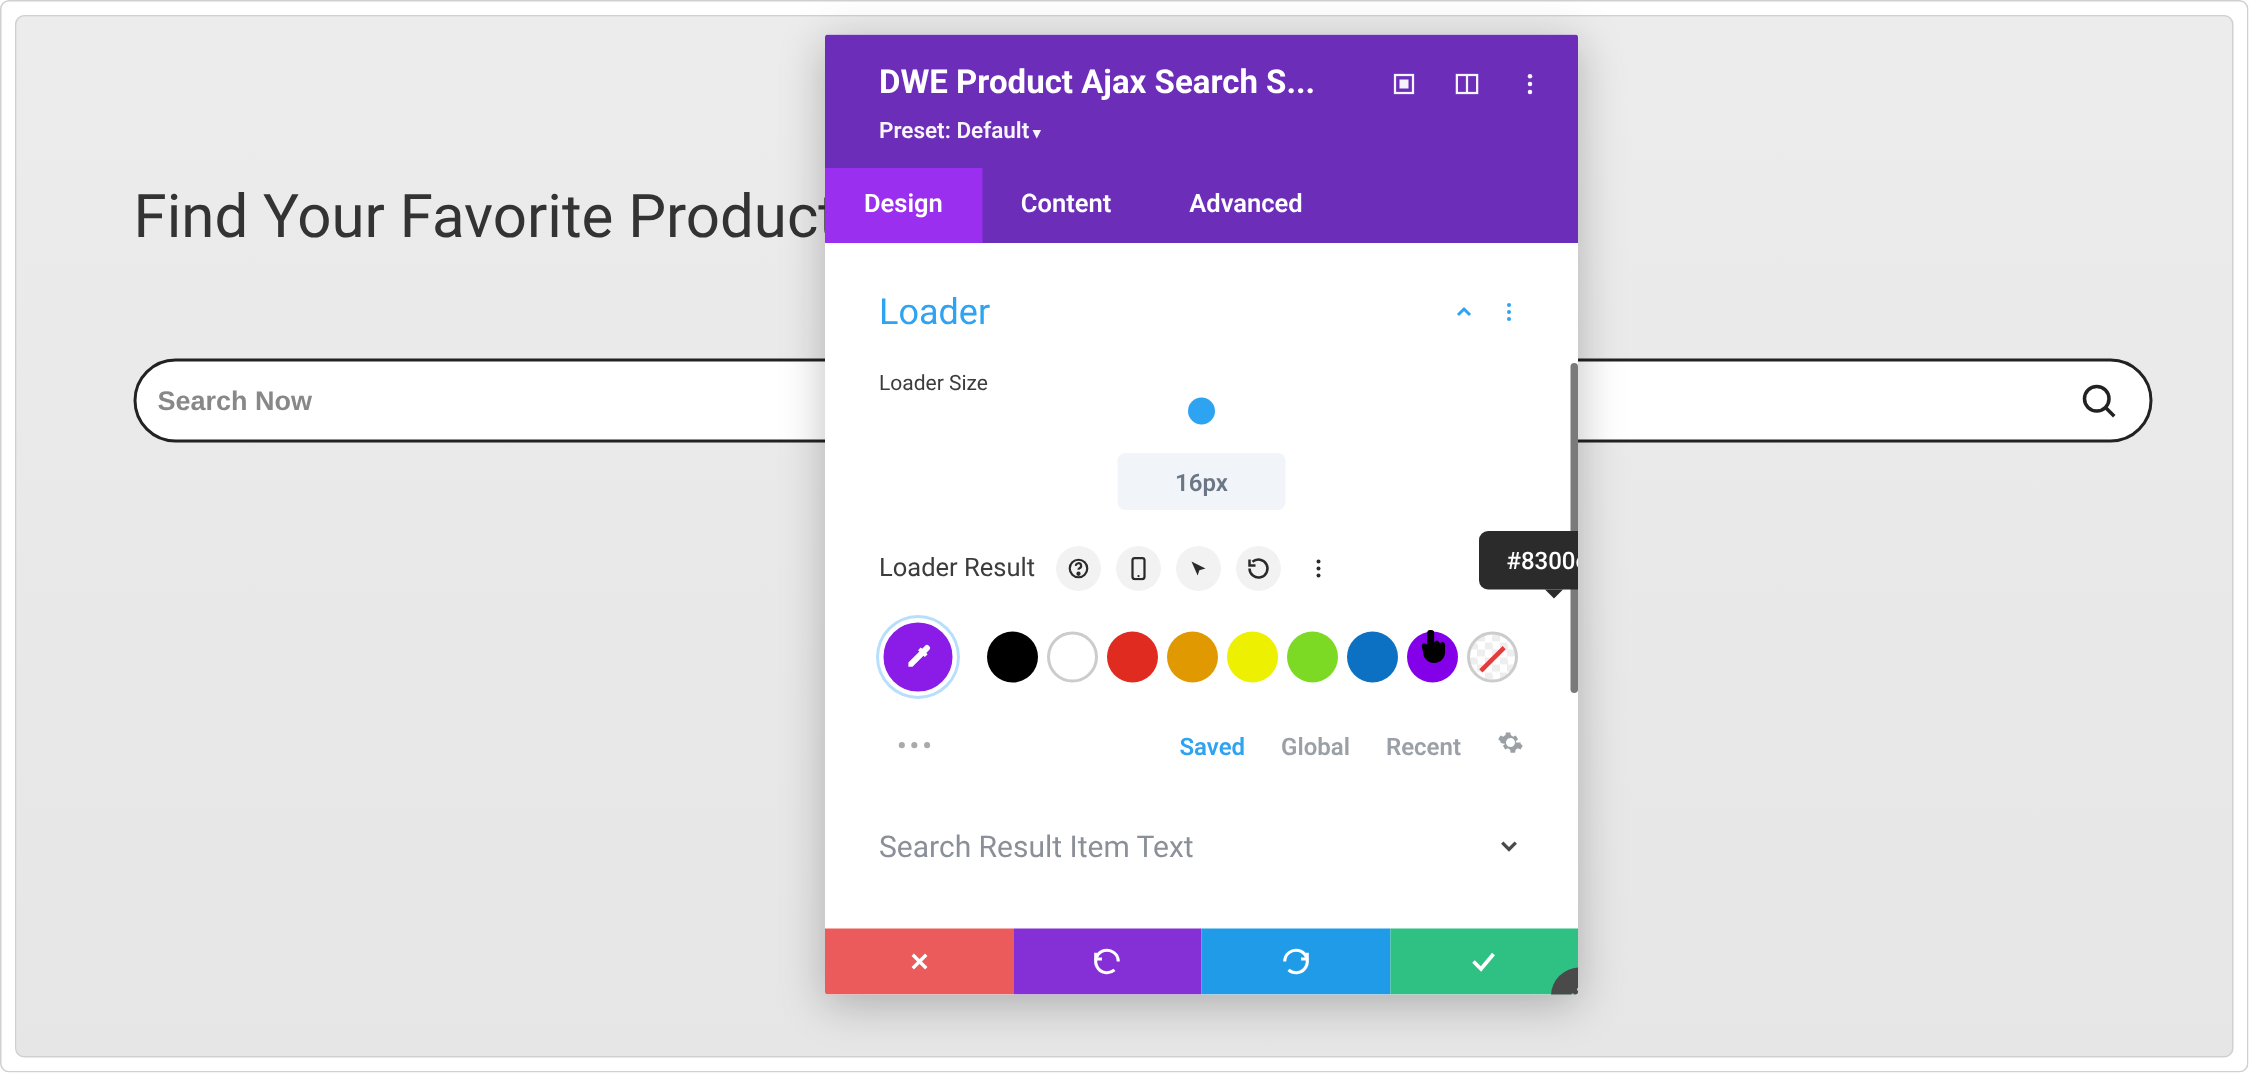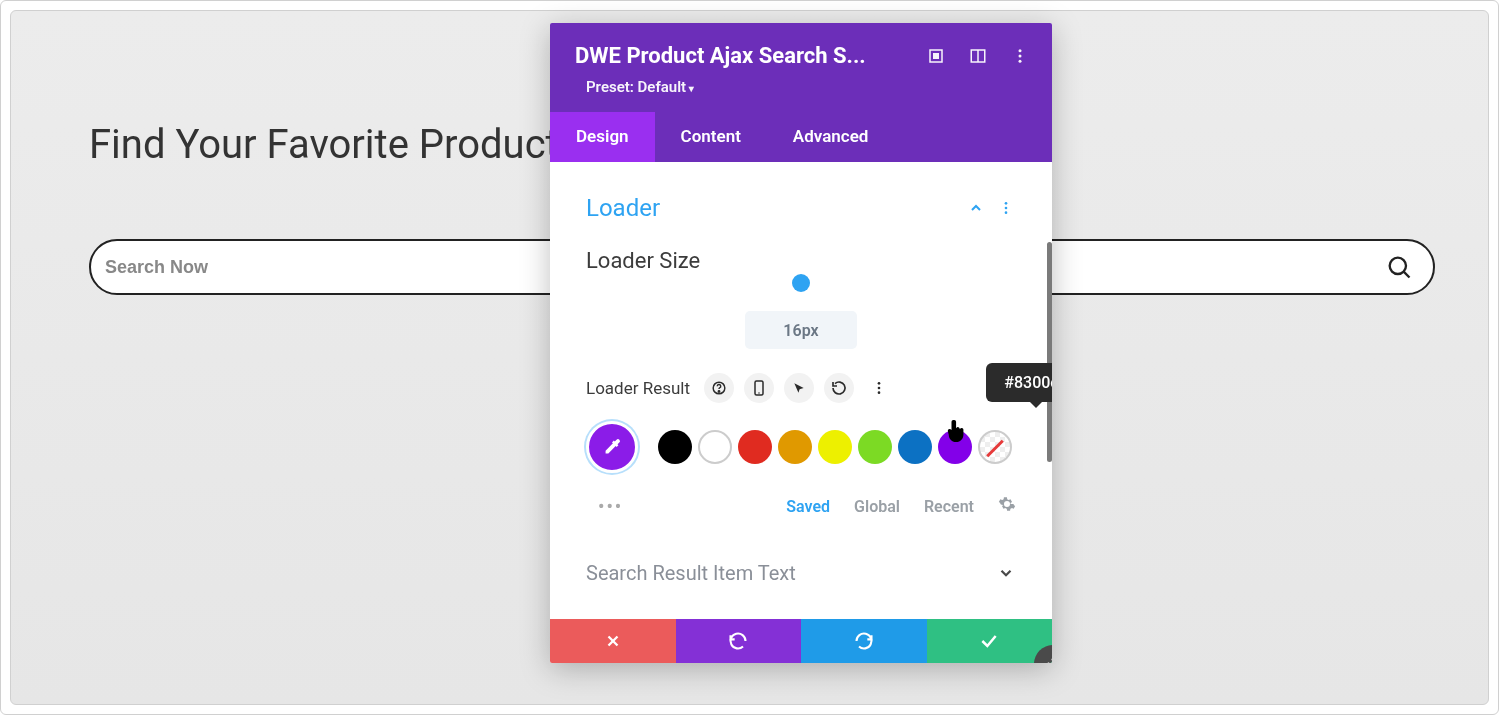--- a/index.html
+++ b/index.html
@@ -69,21 +69,21 @@
     overflow: hidden;
   }
   .panel-header {
     background: #6c2eb9;
     color: #fff;
     padding: 20px 0 0 0;
   }
   .panel-title-row {
     display: flex;
     align-items: center;
-    padding: 0 20px 0 25px;
+    padding: 0 20px 0 36px;
     gap: 18px;
   }
   .panel-title {
     font-size: 22px;
     font-weight: 700;
     flex: 1;
     white-space: nowrap;
     overflow: hidden;
   }
   .hdr-icon {
@@ -133,21 +133,21 @@
     flex: 1;
   }
   .chev-icon {
     width: 20px; height: 20px;
     display: flex; align-items: center; justify-content: center;
     cursor: pointer;
   }
   .section-menu { display:flex; align-items:center; gap:10px; }
 
   .field-label {
-    font-size: 22px;
+    font-size: 14px;
     color: #3c3c3c;
     margin-top: 16px;
     margin-bottom: 10px;
   }
   .slider-row {
     display: flex;
     align-items: center;
     gap: 28px;
     margin-bottom: 12px;
     flex-direction: column;

